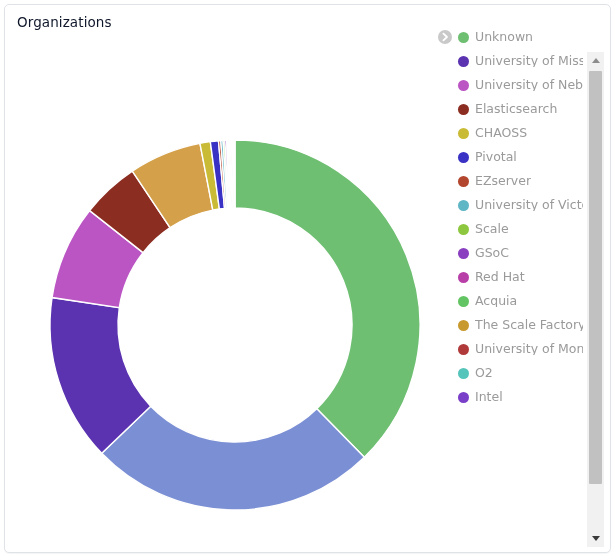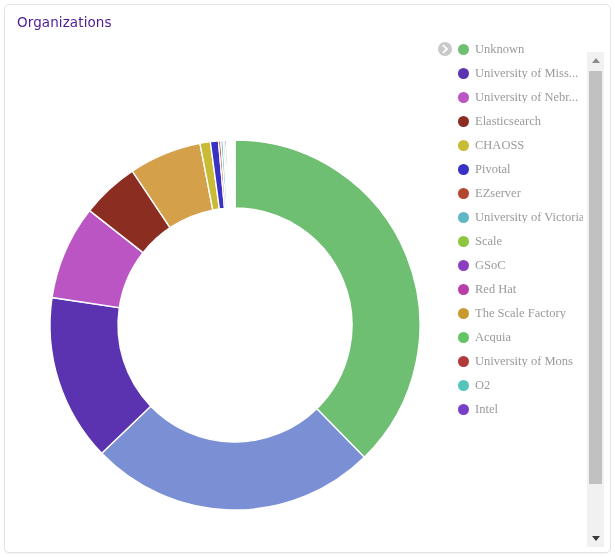--- a/index.html
+++ b/index.html
@@ -16,43 +16,42 @@
     background: #ffffff;
     border: 1px solid #dfe3e8;
     border-radius: 5px;
     box-shadow: 0 1px 1px rgba(0,0,0,0.04);
     overflow: hidden;
   }
   .panel-title {
     position: absolute;
     left: 12px; top: 9px;
     font-size: 13.5px;
-    color: #4c1d95;
+    color: #0f172a;
     letter-spacing: 0.1px;
     white-space: nowrap;
   }
   .chart-area {
     position: absolute;
     left: 0; top: 30px;
     width: 430px; height: 515px;
   }
   .donut-svg { position: absolute; left: 0; top: 0; }
 
   
   .legend {
     position: absolute;
     left: 430px; top: 20px;
     width: 177px; height: 520px;
   }
   .legend-inner {
     position: absolute;
-    left: 0; top: 12px;
+    left: 0; top: 0;
     width: 148px;
     height: 520px;
-    font-family: Liberation Serif, serif;
   }
   .legend-row {
     position: relative;
     height: 24px;
     display: flex;
     align-items: center;
     padding-left: 23px;
     white-space: nowrap;
   }
   .legend-dot {
@@ -186,26 +185,26 @@
         </div>
         <div class="legend-row">
           <span class="legend-dot" style="background: rgb(138, 63, 192);"></span>
           <span class="legend-label">GSoC</span>
         </div>
         <div class="legend-row">
           <span class="legend-dot" style="background: rgb(184, 63, 168);"></span>
           <span class="legend-label">Red Hat</span>
         </div>
         <div class="legend-row">
+          <span class="legend-dot" style="background: rgb(99, 196, 99);"></span>
+          <span class="legend-label">Acquia</span>
+        </div>
+        <div class="legend-row">
           <span class="legend-dot" style="background: rgb(200, 153, 47);"></span>
           <span class="legend-label">The Scale Factory</span>
-        </div>
-        <div class="legend-row">
-          <span class="legend-dot" style="background: rgb(99, 196, 99);"></span>
-          <span class="legend-label">Acquia</span>
         </div>
         <div class="legend-row">
           <span class="legend-dot" style="background: rgb(176, 58, 58);"></span>
           <span class="legend-label">University of Mons</span>
         </div>
         <div class="legend-row">
           <span class="legend-dot" style="background: rgb(85, 196, 187);"></span>
           <span class="legend-label">O2</span>
         </div>
         <div class="legend-row">

